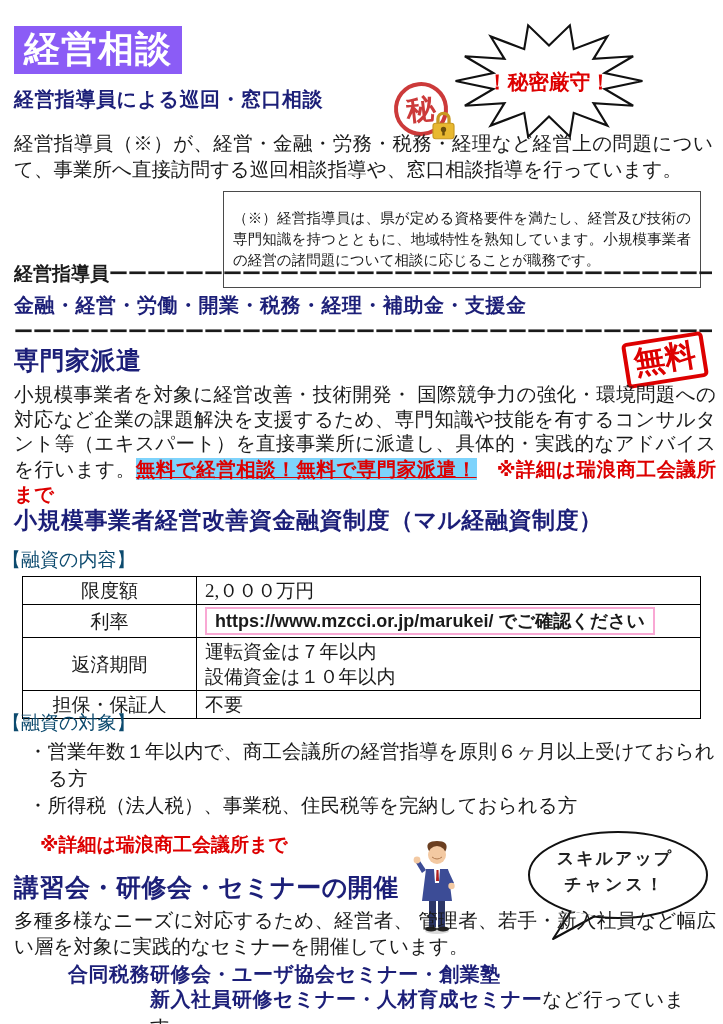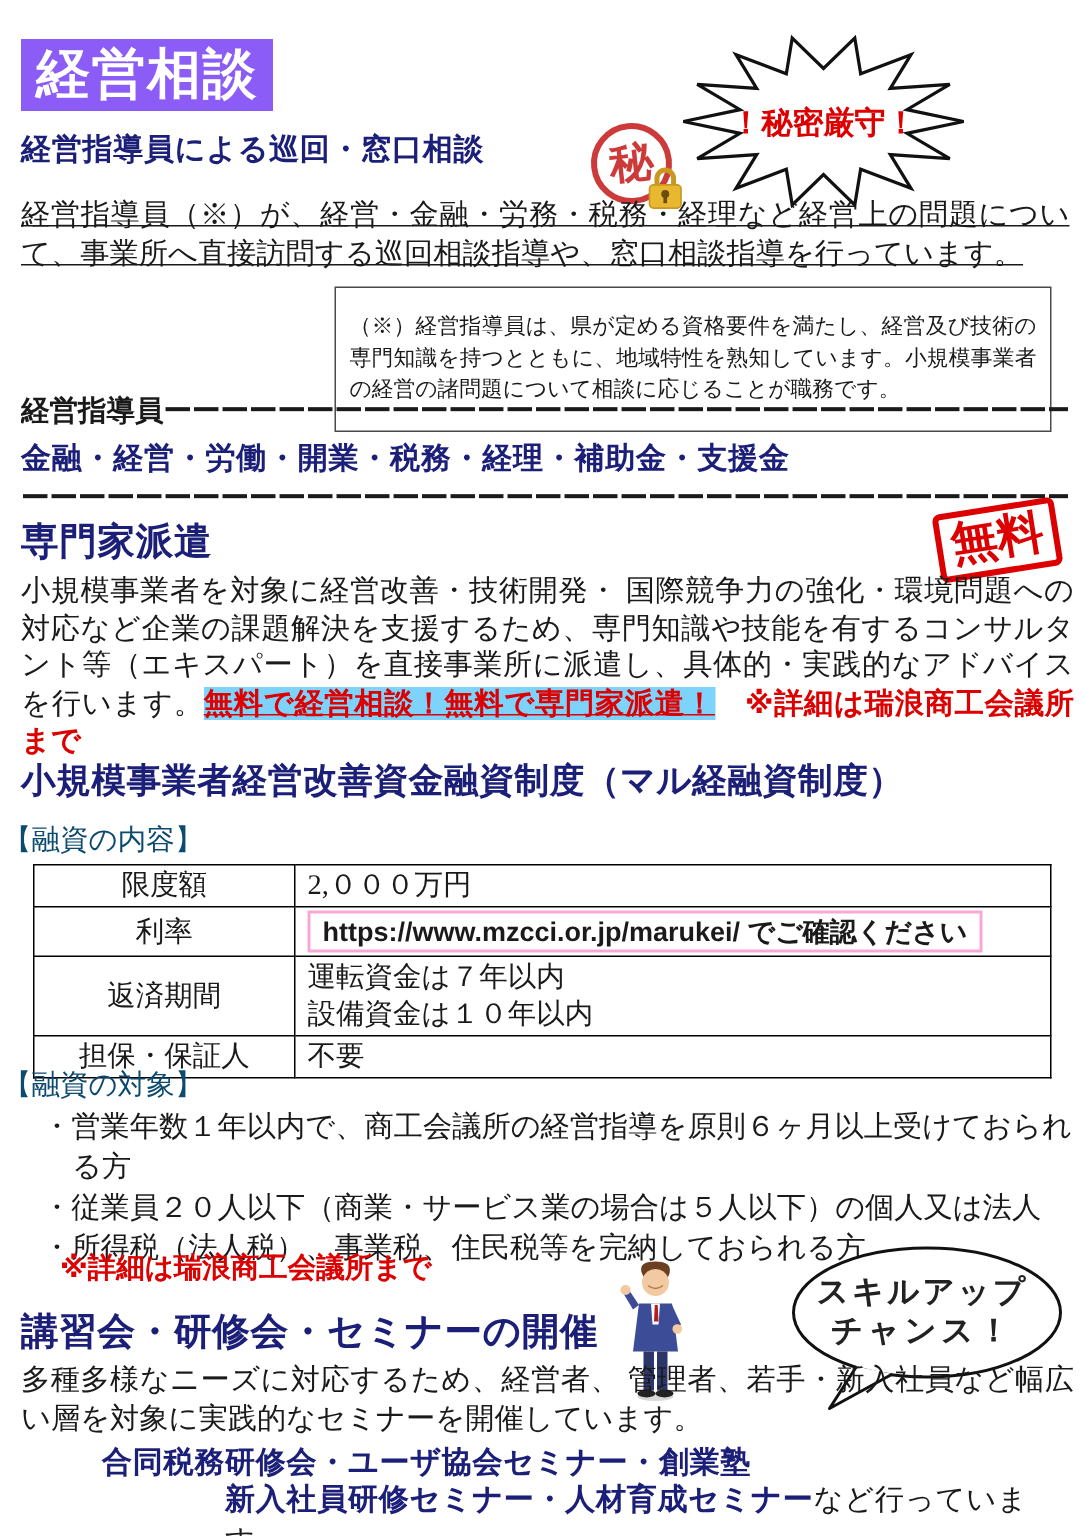--- a/index.html
+++ b/index.html
@@ -12,21 +12,21 @@
     line-height:1.1; padding:3px 10px 5px; letter-spacing:1px; }
 
   .h-main { position:absolute; font-family:"Liberation Sans","DejaVu Sans",sans-serif;
     font-weight:700; color:#1c1f78; letter-spacing:0.5px; }
   .h1 { left:14px; top:86px;  font-size:20px; }
   .h2 { left:14px; top:344px; font-size:25px; }
   .h3 { left:14px; top:505px; font-size:23px; }
   .h4 { left:14px; top:871px; font-size:25px; }
 
   .p-body { position:absolute; font-size:19.5px; line-height:26px; text-align:justify; }
-  .p1 { left:14px; top:131px; width:699px;text-decoration:underline; }
+  .p1 { left:14px; top:131px; width:699px; }
   .p2 { left:14px; top:383px; width:702px; line-height:24.5px; }
   .p4 { left:14px; top:908px; width:702px; }
 
   .notebox { position:absolute; left:223px; top:191px; width:478px; border:1px solid #4a4a4a;
     font-size:14.5px; line-height:21px; padding:16px 9px; text-align:justify; }
 
   .topics-row { position:absolute; left:14px; top:261px; width:698px; white-space:nowrap; overflow:hidden;
     font-family:"Liberation Sans","DejaVu Sans",sans-serif; font-weight:700; font-size:19px; }
   .topics-items { position:absolute; left:14px; top:292px; font-family:"Liberation Sans","DejaVu Sans",sans-serif;
     font-weight:700; font-size:20px; color:#1c1f78; letter-spacing:0.5px; }
@@ -59,21 +59,21 @@
   .lock { position:absolute; left:430px; top:110px; }
   .burst { position:absolute; left:450px; top:22px; }
   .burst text { font-family:"Liberation Sans","DejaVu Sans",sans-serif; font-weight:700; fill:#dd0000; font-size:21px; }
 
   .muryo { position:absolute; left:624px; top:337px; border:4px solid #dd0000; border-radius:5px;
     color:#dd0000; font-family:"Liberation Sans","DejaVu Sans",sans-serif; font-weight:700; font-size:31px;
     line-height:1.1; padding:1px 6px 3px; transform:rotate(-9deg); background:rgba(255,255,255,.85); }
 
   .man { position:absolute; left:406px; top:839px; }
   .bubble { position:absolute; left:519px; top:829px; width:192px; height:116px; }
-  .bubble .btxt { position:absolute; width:100%; text-align:center; font-size:21px; font-weight:600; color:#222; }
+  .bubble .btxt { position:absolute; width:100%; text-align:center; font-size:17px; font-weight:600; color:#222; }
   .bubble .b1 { top:18px; letter-spacing:2px; }
   .bubble .b2 { top:44px; letter-spacing:3px; }
 </style>
 </head>
 <body>
 
 <div class="page">
 
   <div class="title-box">経営相談</div>
 
@@ -124,21 +124,20 @@
     <tr>
       <td class="lbl">担保・保証人</td>
       <td>不要</td>
     </tr>
   </tbody>
     </table>
 
   <div class="seclabel lbl-target">【融資の対象】</div>
   <div class="bullets">
     <div>・営業年数１年以内で、商工会議所の経営指導を原則６ヶ月以上受けておられる方</div>
-    <div>・従業員２０人以下（商業・サービス業の場合は５人以下）の個人又は法人</div>
     <div>・所得税（法人税）、事業税、住民税等を完納しておられる方</div>
   </div>
   <div class="rednote2">※詳細は瑞浪商工会議所まで</div>
 
   <svg class="man" width="62" height="96" viewBox="0 0 62 96">
     <ellipse cx="31" cy="92" rx="12" ry="3" fill="#d9d9d9"></ellipse>
     <path d="M22 10 q-3 -8 9 -8 q12 0 9 9 l-2 4 q-1 -6 -7 -6 q-6 0 -7 5 z" fill="#6b3f20"></path>
     <circle cx="31" cy="16" r="9" fill="#f3c9a2"></circle>
     <path d="M26 18 q5 4 10 0" stroke="#b07a50" stroke-width="1" fill="none"></path>
     <path d="M20 30 L42 30 L46 62 L16 62 Z" fill="#3c4c96"></path>

